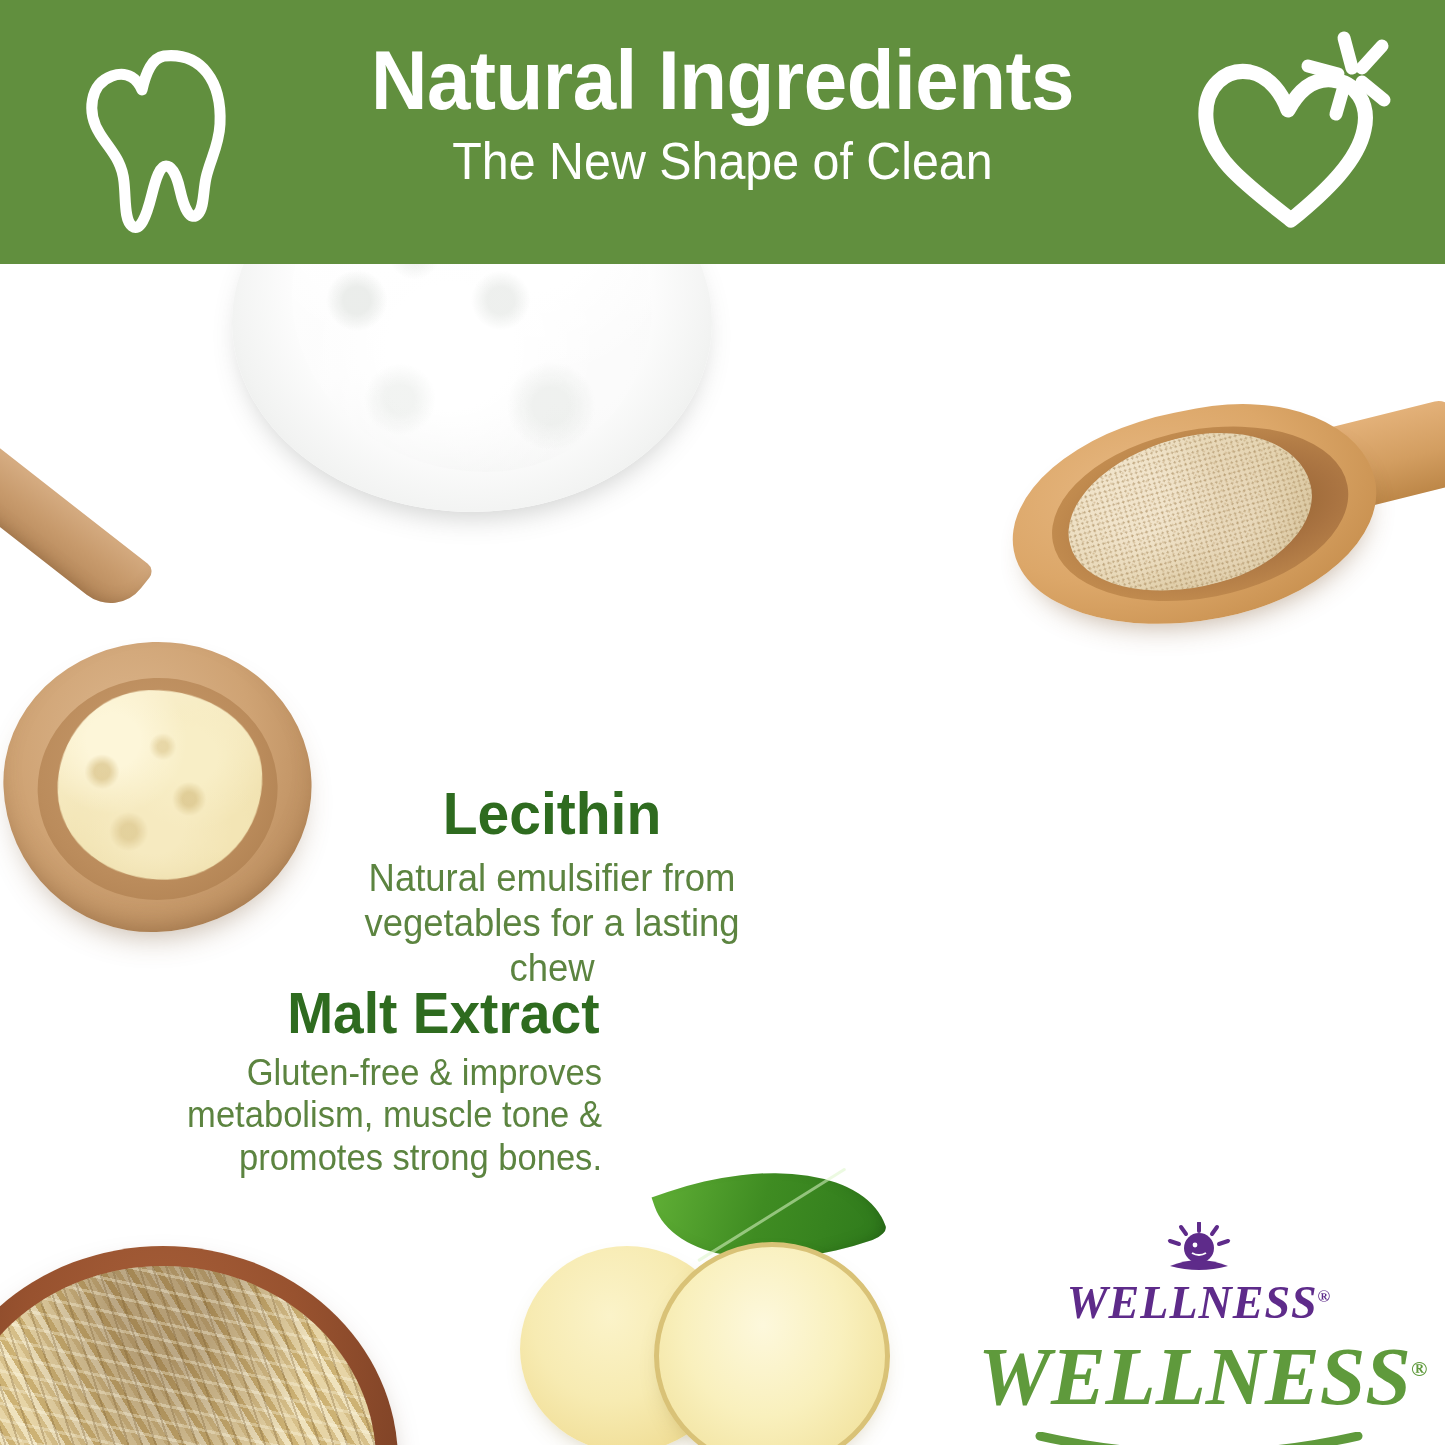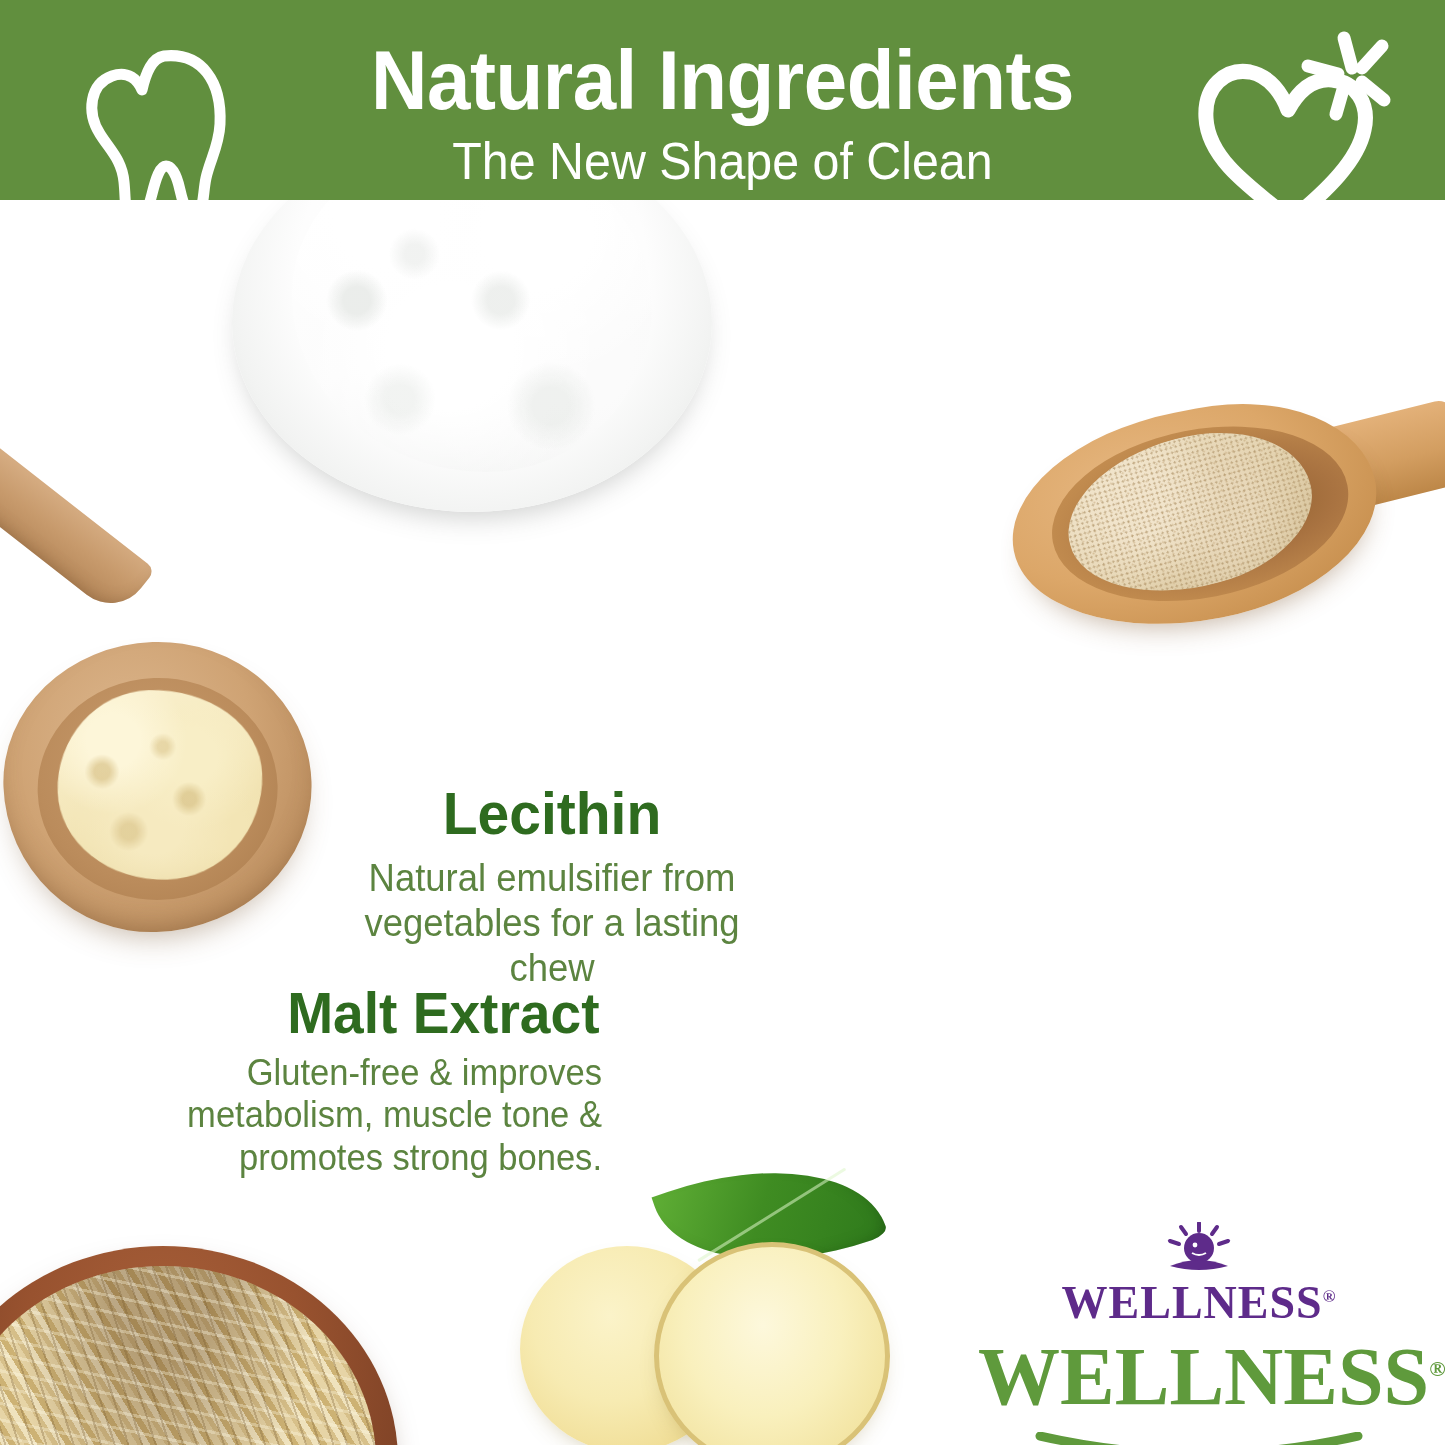--- a/index.html
+++ b/index.html
@@ -13,21 +13,21 @@
   #stage {
     position:relative;
     width:1445px; height:1445px;
     background:#ffffff;
     overflow:hidden;
   }
 
   
   .banner {
     position:absolute; left:0; top:0;
-    width:1445px; height:200px;
+    width:1445px; height:264px;
     background:#618F3E;
     z-index:40;
   }
   .banner-title-wrap {
     position:absolute;
     left:0; top:36px; width:1445px;
     text-align:center;
   }
   .banner-title {
     font-family:"Liberation Sans", sans-serif;
@@ -279,21 +279,21 @@
 
   #blk-potato { left:690px; top:998px; width:570px; text-align:center; }
   #blk-potato .ing-title { font-size:58px; }
   #blk-potato .ing-desc  { font-size:36px; margin-top:10px; }
 
   #blk-malt { left:112px; top:984px; width:500px; text-align:right; }
   #blk-malt .ing-title { font-size:58px; }
   #blk-malt .ing-desc  { font-size:36px; margin-top:10px; }
 
   
-  .logo { position:absolute; left:978px; top:1222px; width:442px; height:200px; z-index:35; text-align:center; }
+  .logo { position:absolute; left:978px; top:1222px; width:442px; height:200px; z-index:35; text-align:center;font-style:italic; }
   .logo .emblem { display:block; margin:0 auto; width:70px; height:60px; }
   .logo .wellness {
     font-family:"Liberation Serif", serif;
     font-weight:bold;
     font-size:46px;
     color:#5E2B8A;
     letter-spacing:1px;
     line-height:1;
     margin-top:-2px;
   }

